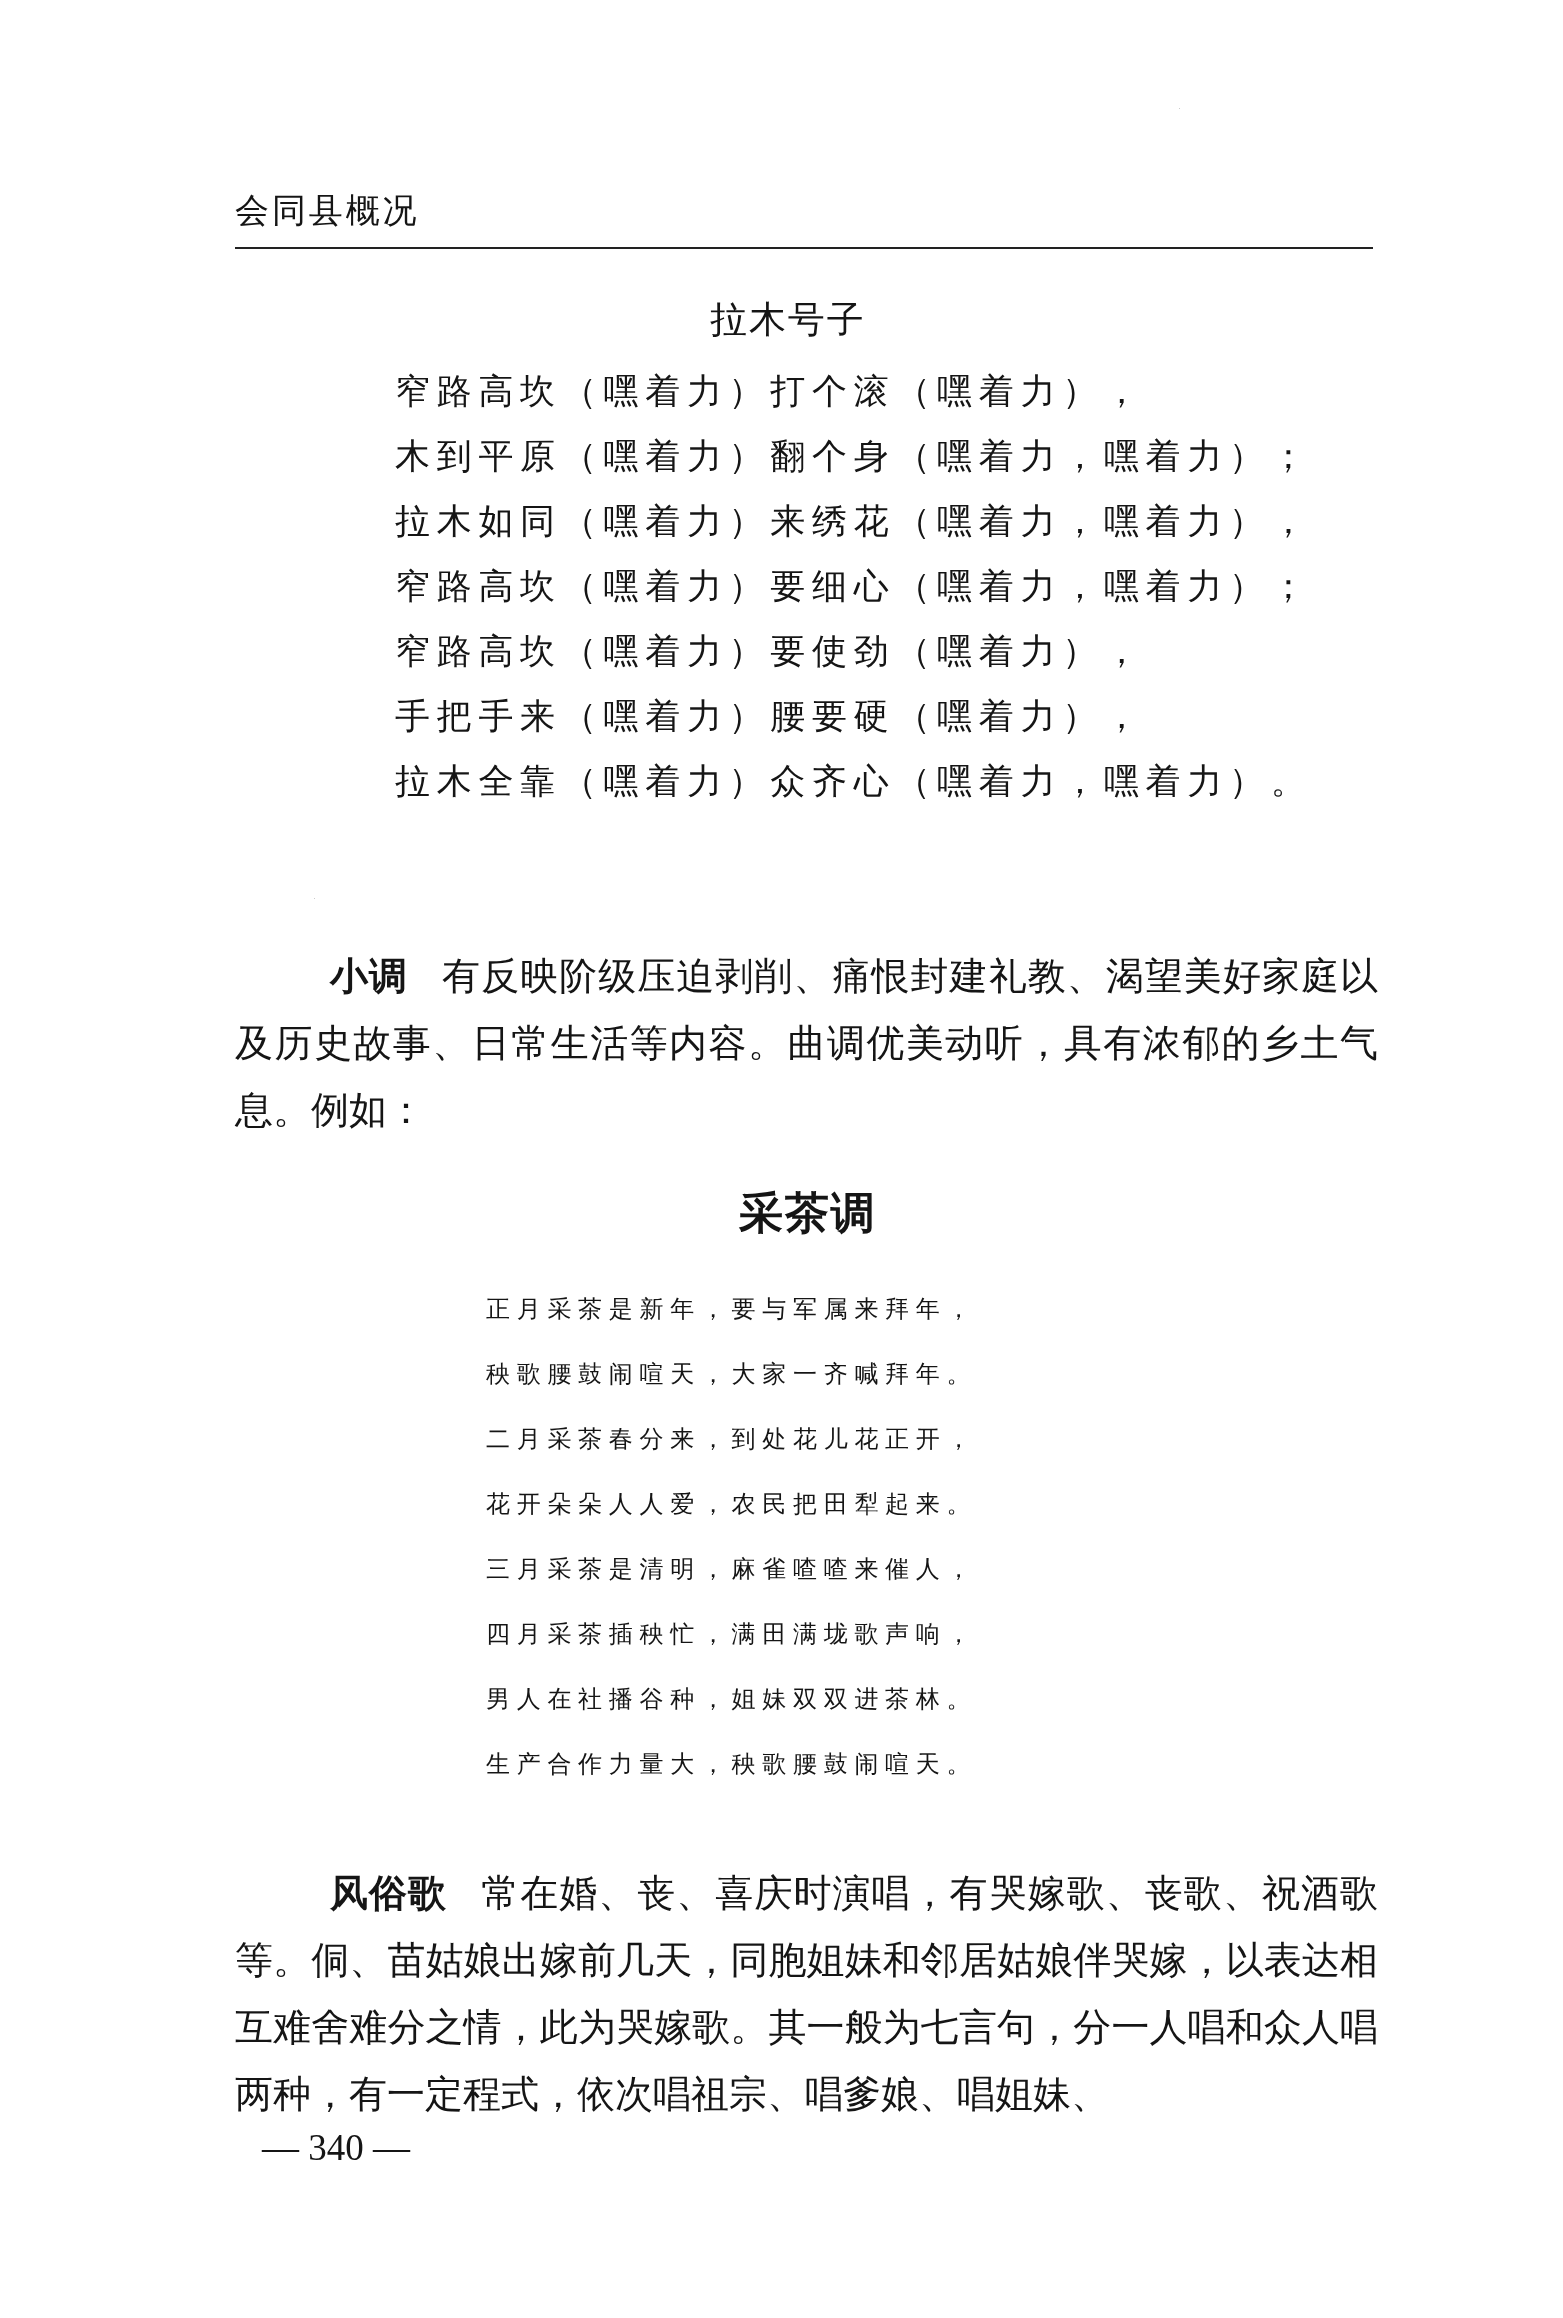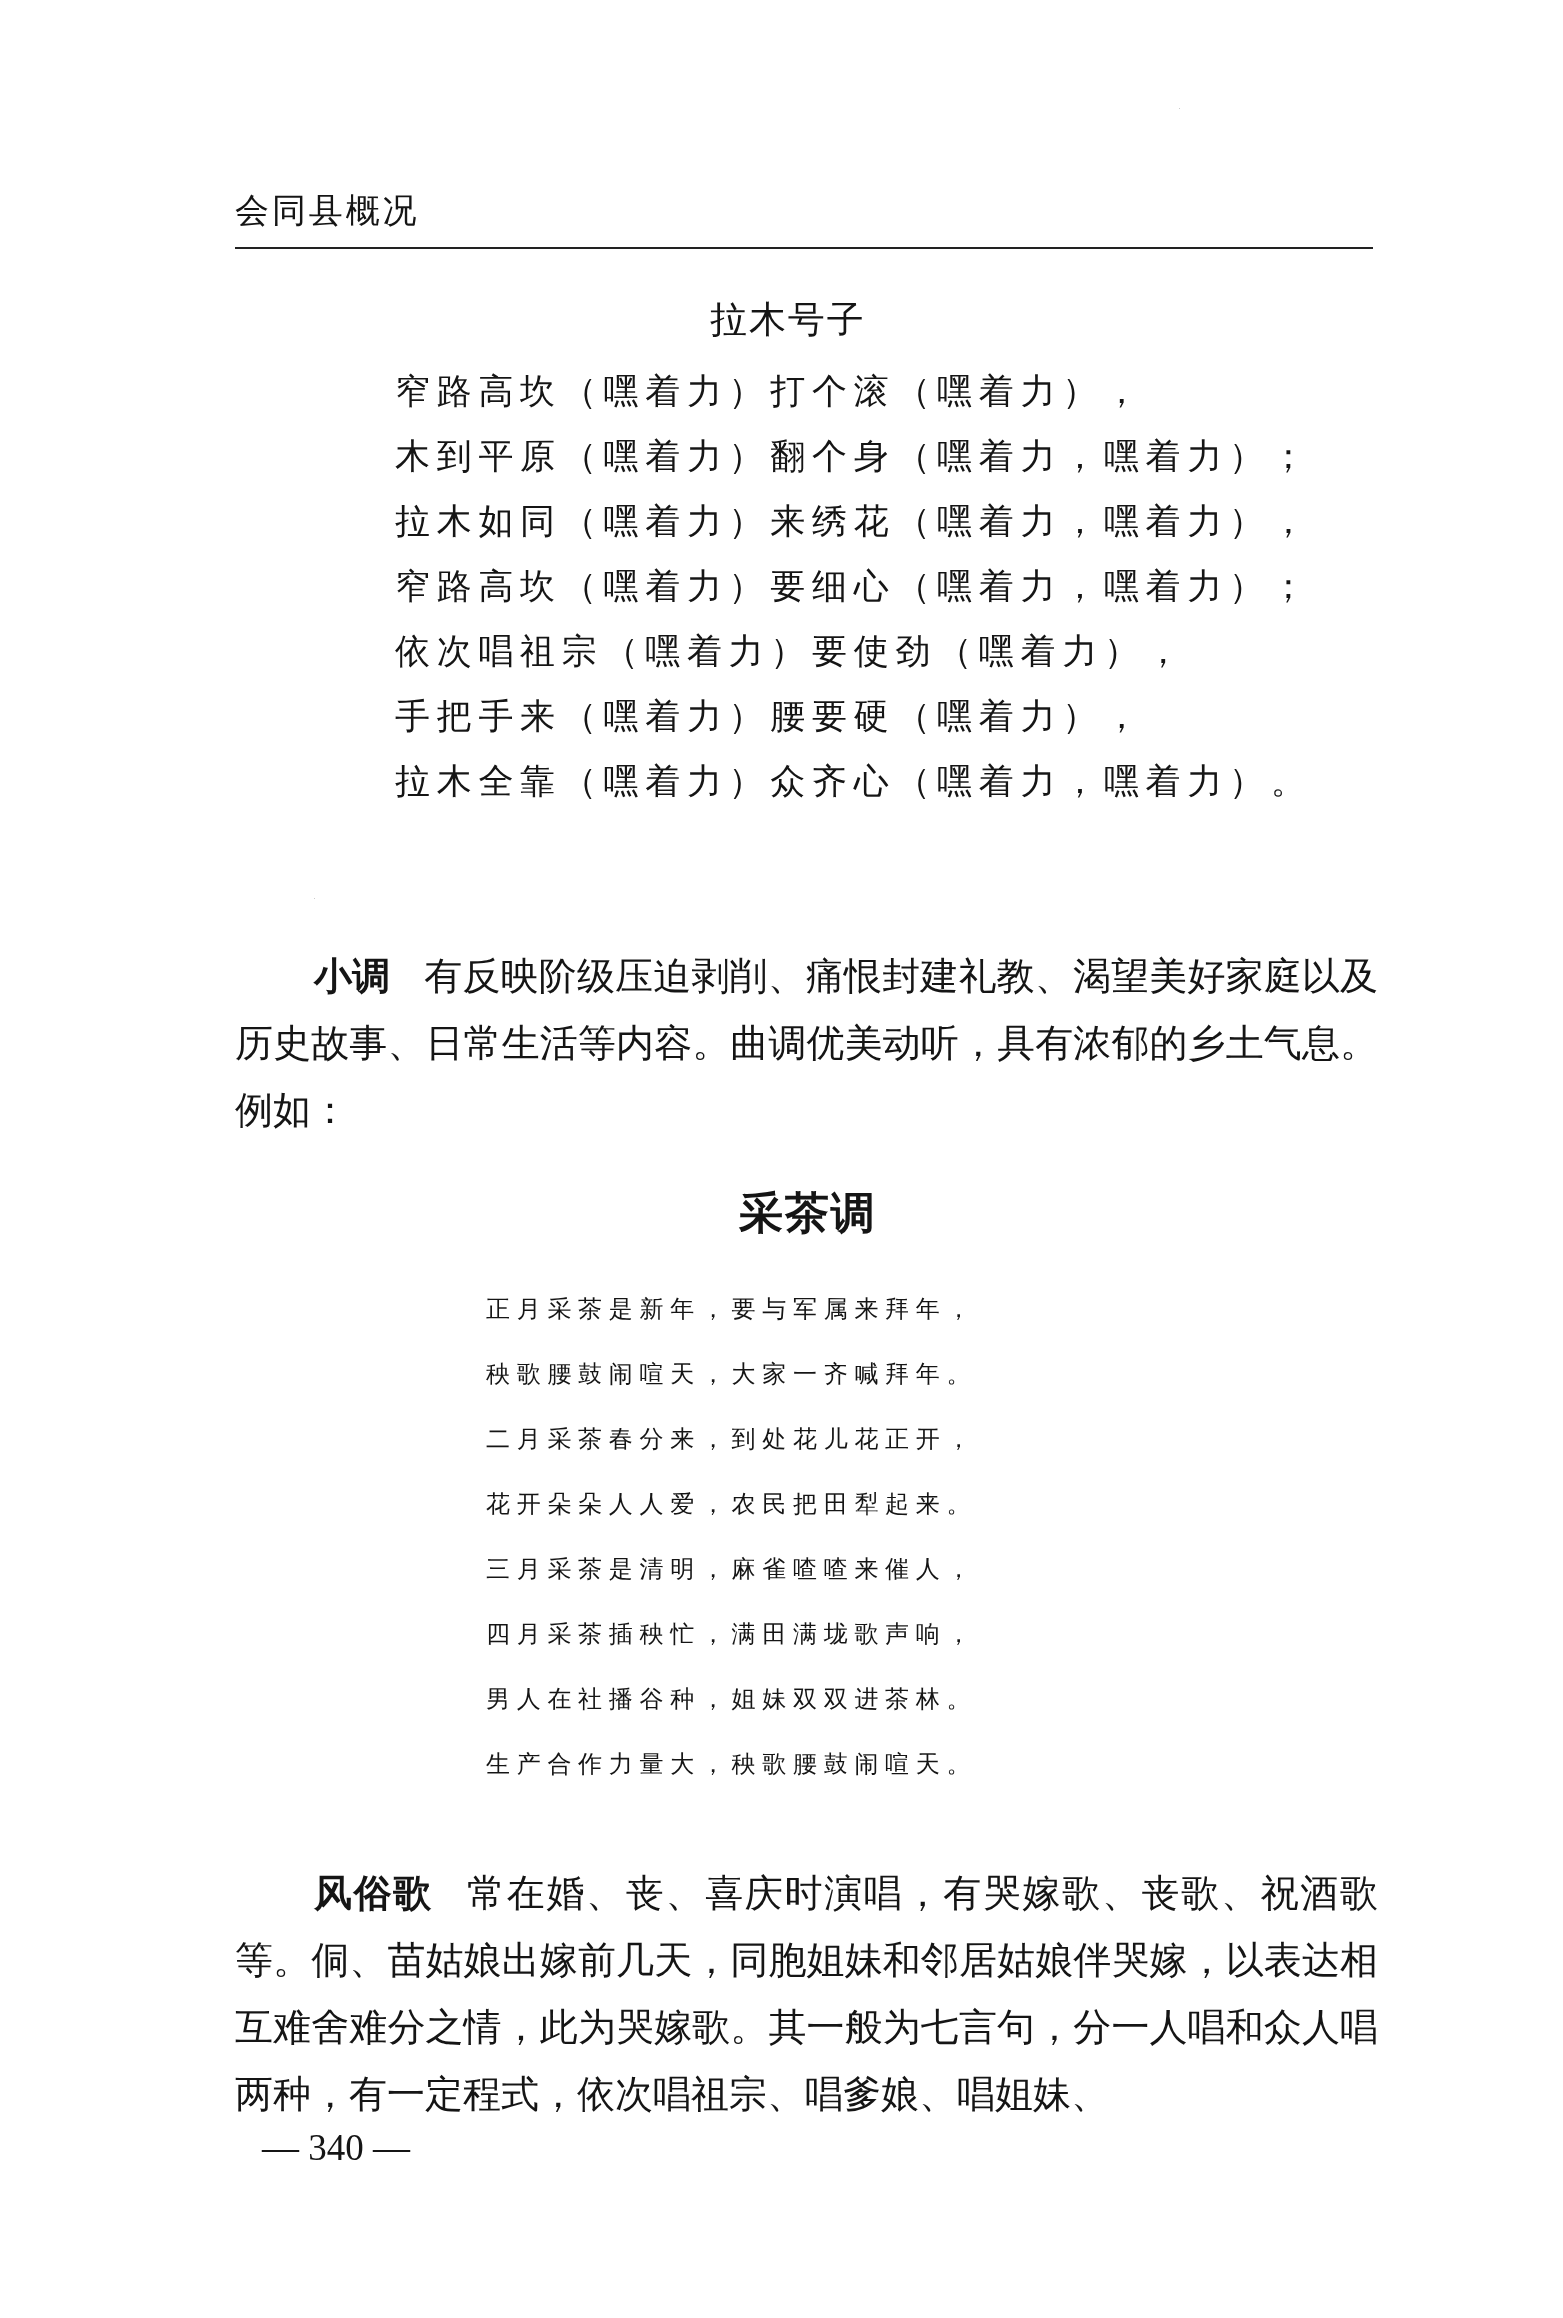--- a/index.html
+++ b/index.html
@@ -14,38 +14,38 @@
   .song1 { left:395px; top:359px; font-size:35px; letter-spacing:6.7px; line-height:65px; }
   .song2-title { left:739px; top:1172px; font-family:"DejaVu Sans","Liberation Sans",sans-serif;
                  font-weight:bold; font-size:44px;margin-top:12px; }
   .song2 { left:486px; top:1277px; font-size:24px; letter-spacing:6.7px; line-height:65px; }
   .lyric-line { display:block; }
   .para { left:235px; width:1143px; font-size:38px; line-height:67px;
           white-space:normal; text-align:justify; text-indent:79px;
           font-family:"DejaVu Sans","Liberation Sans",sans-serif; }
   .para1 { top:943px; }
   .para2 { top:1860px; }
-  .term { font-weight:bold; margin-right:34px; }
+  .term { font-weight:bold; margin-right:34px;margin-left:16px; }
   .page-num { left:262px; top:2126px; font-size:37px;
               font-family:"Liberation Serif","DejaVu Serif",serif; }
   .speck { width:1.4px; height:1.4px; background:#bbb; border-radius:50%; }
 </style>
 </head>
 <body>
 
 <div class="abs running-head">会同县概况</div>
 <div class="abs rule"></div>
 
 <div class="abs song-title song1-title">拉木号子</div>
 <div class="abs song1">
   <span class="lyric-line">窄路高坎（嘿着力）打个滚（嘿着力），</span>
   <span class="lyric-line">木到平原（嘿着力）翻个身（嘿着力，嘿着力）；</span>
   <span class="lyric-line">拉木如同（嘿着力）来绣花（嘿着力，嘿着力），</span>
   <span class="lyric-line">窄路高坎（嘿着力）要细心（嘿着力，嘿着力）；</span>
-  <span class="lyric-line">依次唱祖宗（嘿着力）要使劲（嘿着力），</span>
+  <span class="lyric-line">窄路高坎（嘿着力）要使劲（嘿着力），</span>
   <span class="lyric-line">手把手来（嘿着力）腰要硬（嘿着力），</span>
   <span class="lyric-line">拉木全靠（嘿着力）众齐心（嘿着力，嘿着力）。</span>
 </div>
 
 <div class="abs para para1">
   <span class="term">小调</span><span>有反映阶级压迫剥削、痛恨封建礼教、渴望美好家庭以及历史故事、日常生活等内容。曲调优美动听，具有浓郁的乡土气息。例如：</span>
 </div>
 
 <div class="abs song-title song2-title">采茶调</div>
 <div class="abs song2">

